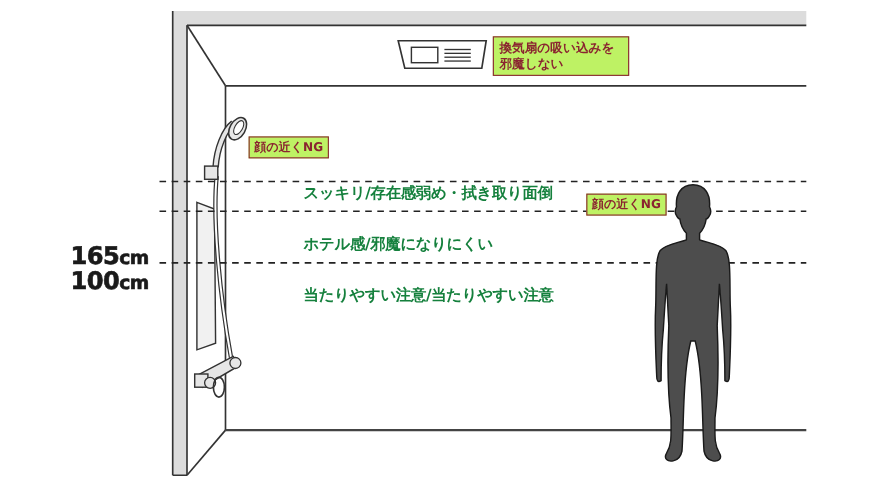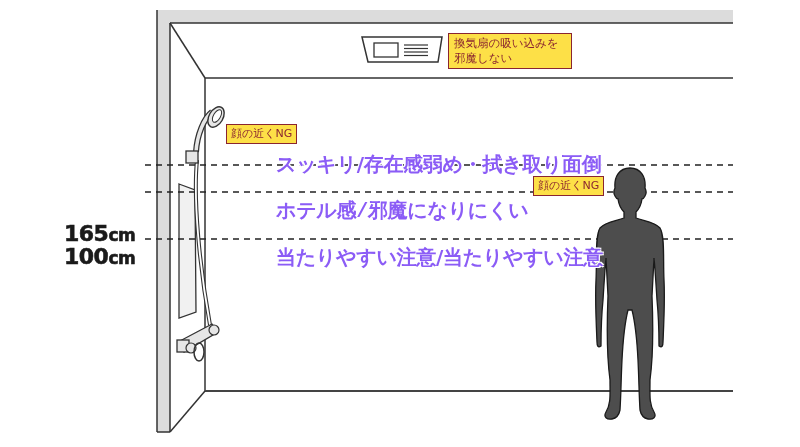--- a/index.html
+++ b/index.html
@@ -8,28 +8,29 @@
   .height-label {
     position: absolute; font-weight: bold; font-size: 22px; color: #1a1a1a;
     letter-spacing: -0.5px; white-space: nowrap;
     text-shadow: -1px -1px 0 #fff, 1px -1px 0 #fff, -1px 1px 0 #fff, 1px 1px 0 #fff,
                  0 0 3px #fff;
     -webkit-text-stroke: 0.6px #1a1a1a;
     font-family: "DejaVu Sans", sans-serif;
   }
   .height-label .unit { font-size: 17px; }
   .note {
-    position: absolute; font-weight: bold; font-size: 20px; color: #8b5cf6; white-space: nowrap;
+    position: absolute; font-weight: bold; font-size: 14px; color: #15803d; white-space: nowrap;
     text-shadow: -1px -1px 0 #fff, 1px -1px 0 #fff, -1px 1px 0 #fff, 1px 1px 0 #fff;
     font-family: "DejaVu Sans", sans-serif;
     letter-spacing: -0.3px;
+    margin-top: 16px;
   }
   .callout {
-    position: absolute; border: 1.5px solid #8a2530; background: #fde047; color: #8a2530;
-    font-weight: normal; font-size: 11px; line-height: 14px; padding: 2px 4px; white-space: nowrap;
+    position: absolute; border: 1.5px solid #8a2530; background: #bef264; color: #8a2530;
+    font-weight: bold; font-size: 11px; line-height: 14px; padding: 2px 4px; white-space: nowrap;
     font-family: "DejaVu Sans", sans-serif;
   }
   .callout.big { font-size: 11.5px; line-height: 15px; padding: 2px 5px; white-space: normal; width: 112px; }
 </style>
 </head>
 <body>
 
 <div id="stage">
   <svg width="800" height="447" viewBox="0 0 800 447" xmlns="http://www.w3.org/2000/svg" style="position:absolute;left:0;top:0;">
 
@@ -99,19 +100,19 @@
   </svg>
 
   <div class="height-label" style="left:64px; top:199px;margin-top:22px;">
     <span>165</span><span class="unit">cm</span>
   </div>
   <div class="height-label" style="left:64px; top:244px;">
     <span>100</span><span class="unit">cm</span>
   </div>
 
   <div class="note" style="left:276px; top:151px;">スッキリ/存在感弱め・拭き取り面倒</div>
-  <div class="note" style="left:276px; top:197px;font-family:Liberation Mono, monospace;">ホテル感/邪魔になりにくい</div>
+  <div class="note" style="left:276px; top:197px;">ホテル感/邪魔になりにくい</div>
   <div class="note" style="left:276px; top:244px;">当たりやすい注意/当たりやすい注意</div>
 
   <div class="callout big" style="left:448px; top:33px;">換気扇の吸い込みを邪魔しない</div>
   <div class="callout" style="left:226px; top:124px;">顔の近くNG</div>
   <div class="callout" style="left:533px; top:176px;">顔の近くNG</div>
 </div>
 
 </body></html>

